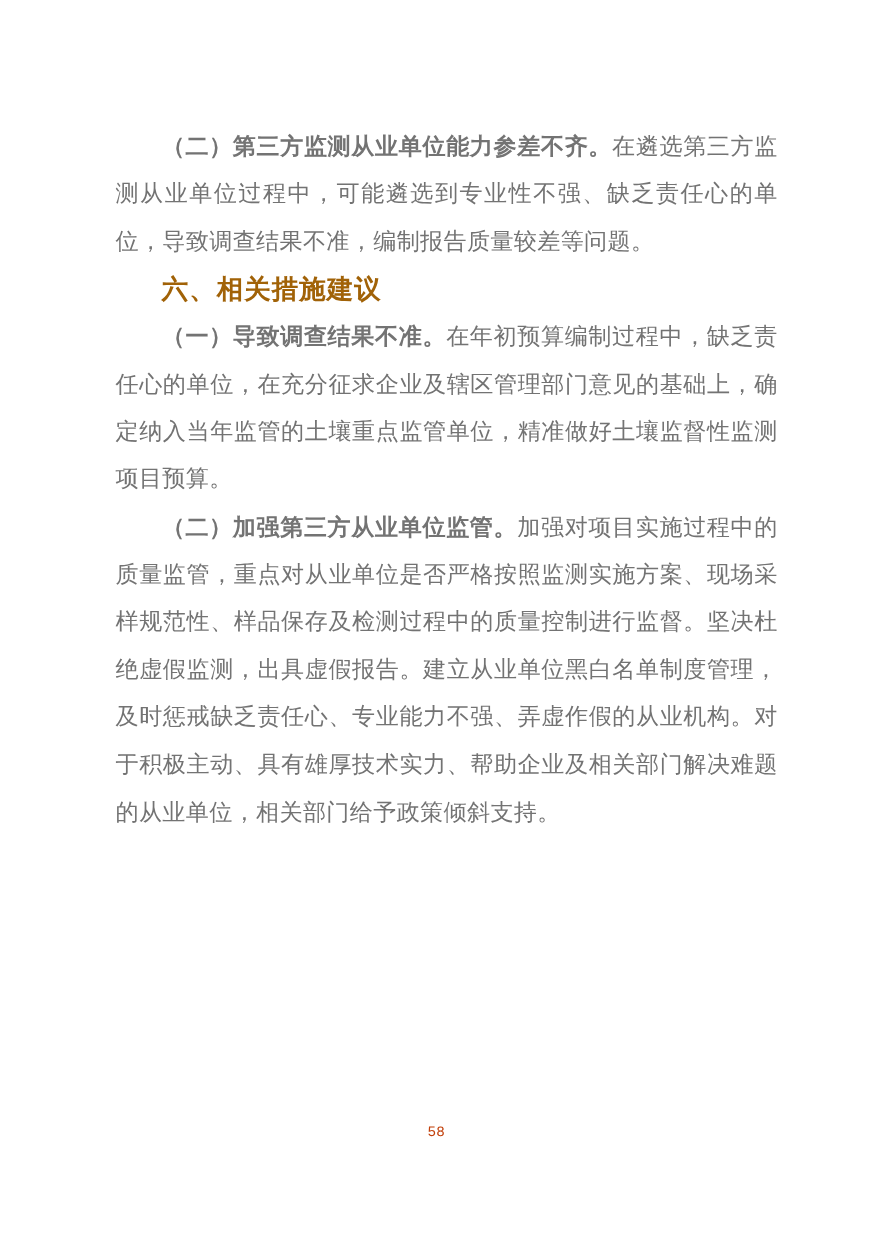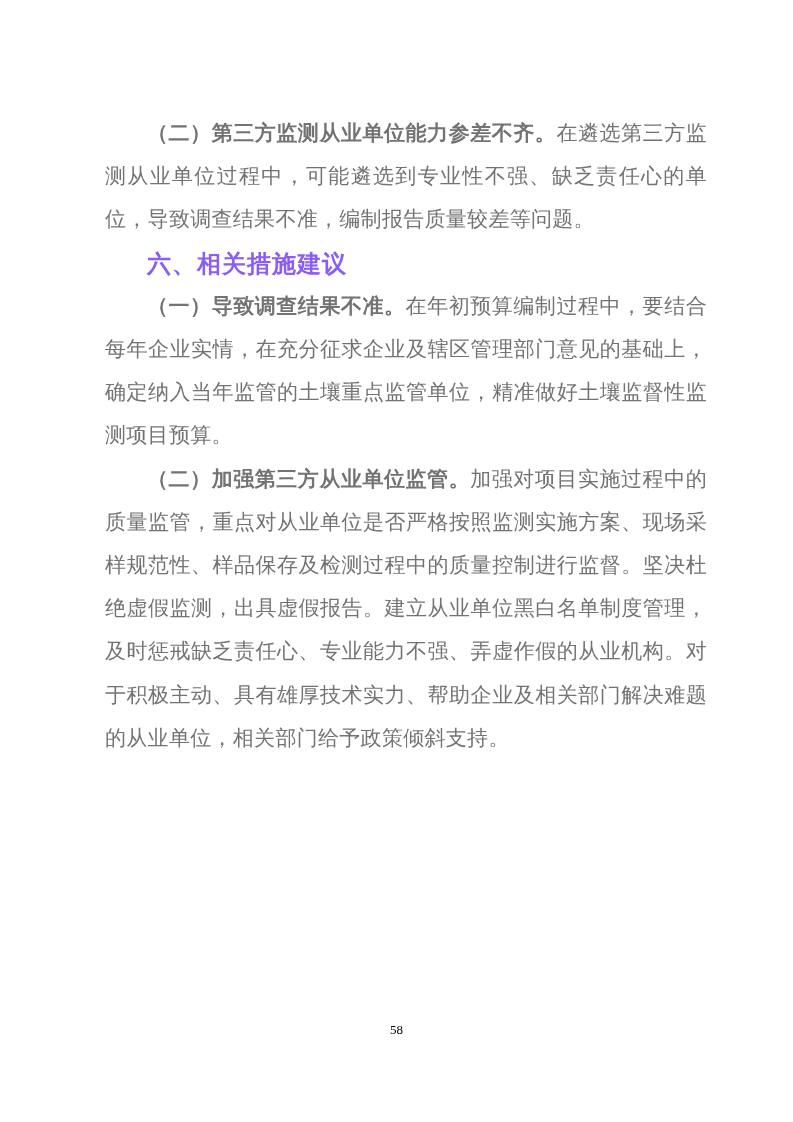--- a/index.html
+++ b/index.html
@@ -36,47 +36,47 @@
     font-weight: 600;
   }
   h2.section-heading {
     margin: 0;
     font-family: "Liberation Sans", "DejaVu Sans", sans-serif;
     font-weight: bold;
     font-size: 24px;
     line-height: 43.2px;
     text-indent: 1.75em;
     letter-spacing: 1px;
-    color: #8b5cf6;
+    color: #a16207;
   }
   .footer {
     position: absolute;
     left: 0;
     right: 0;
     top: 1020px;
     text-align: center;
   }
   .page-number {
-    font-family: Liberation Serif, serif;
+    font-family: Liberation Mono, monospace;
     font-size: 13px;
-    color: #000000;
+    color: #c2410c;
   }
 </style>
 </head>
 <body>
 
 <div class="page">
 
   <div class="content">
 
     <p class="body-para"><span class="lead">（二）第三方监测从业单位能力参差不齐。</span><span>在遴选第三方监测从业单位过程中，可能遴选到专业性不强、缺乏责任心的单位，导致调查结果不准，编制报告质量较差等问题。</span></p>
 
     <h2 class="section-heading">六、相关措施建议</h2>
 
-    <p class="body-para"><span class="lead">（一）导致调查结果不准。</span><span>在年初预算编制过程中，要结合每年企业实情，在充分征求企业及辖区管理部门意见的基础上，确定纳入当年监管的土壤重点监管单位，精准做好土壤监督性监测项目预算。</span></p>
+    <p class="body-para"><span class="lead">（一）导致调查结果不准。</span><span>在年初预算编制过程中，缺乏责任心的单位，在充分征求企业及辖区管理部门意见的基础上，确定纳入当年监管的土壤重点监管单位，精准做好土壤监督性监测项目预算。</span></p>
 
     <p class="body-para"><span class="lead">（二）加强第三方从业单位监管。</span><span>加强对项目实施过程中的质量监管，重点对从业单位是否严格按照监测实施方案、现场采样规范性、样品保存及检测过程中的质量控制进行监督。坚决杜绝虚假监测，出具虚假报告。建立从业单位黑白名单制度管理，及时惩戒缺乏责任心、专业能力不强、弄虚作假的从业机构。对于积极主动、具有雄厚技术实力、帮助企业及相关部门解决难题的从业单位，相关部门给予政策倾斜支持。</span></p>
 
   </div>
 
   <div class="footer">
     <span class="page-number">58</span>
   </div>
 
 </div>

